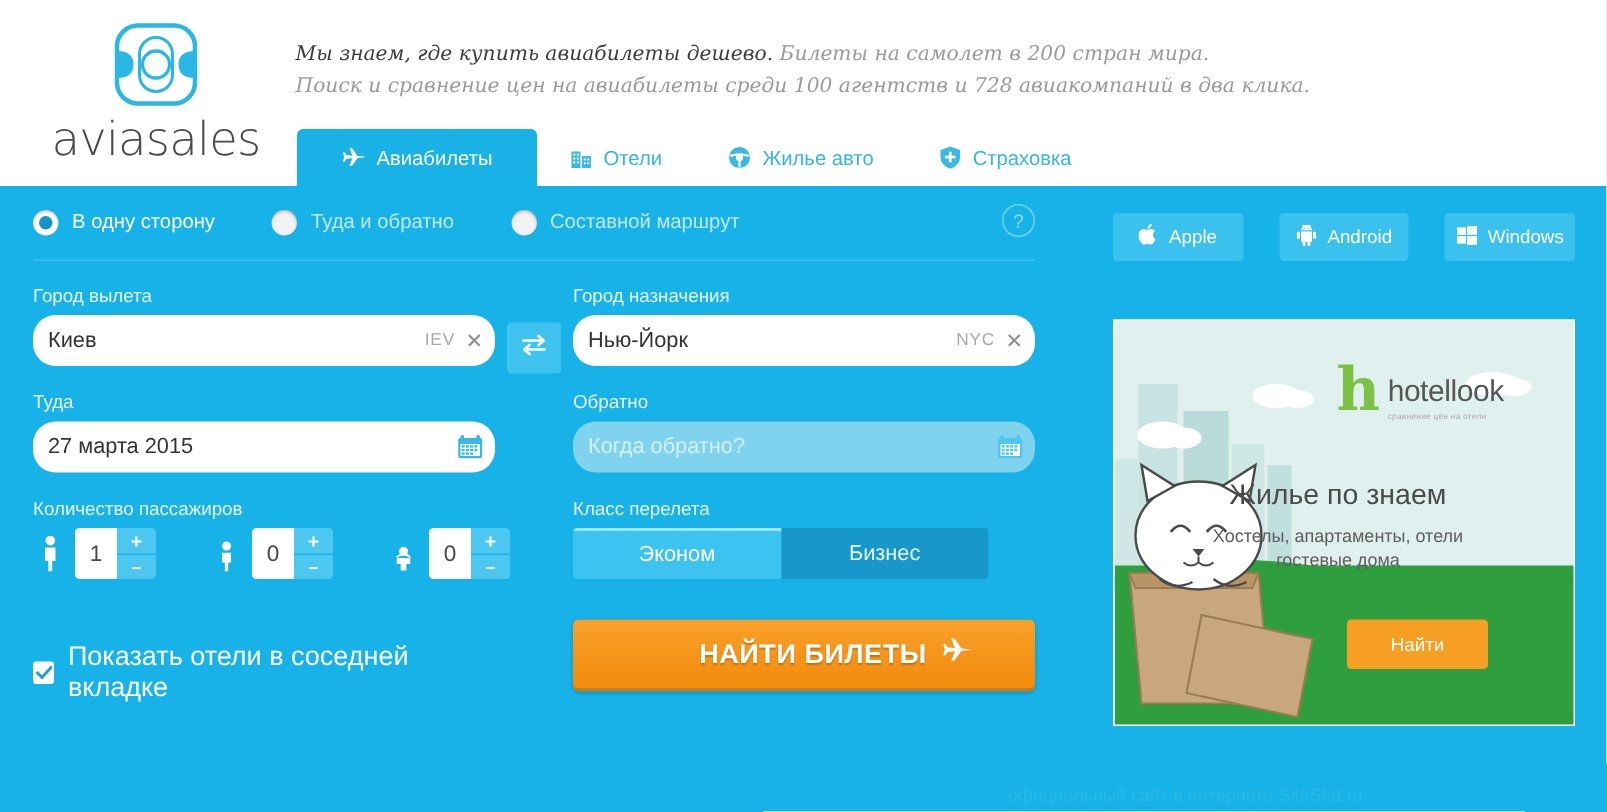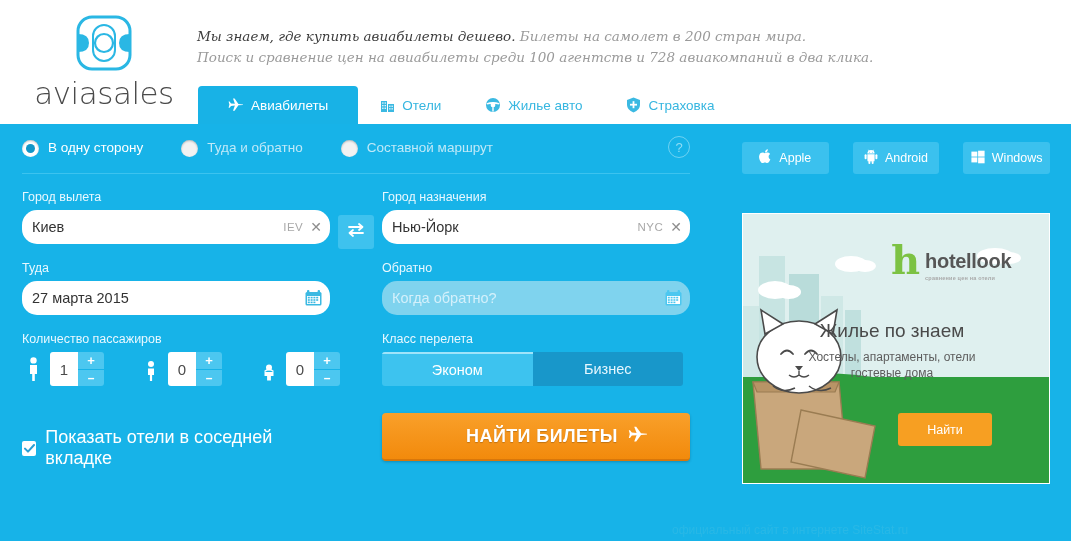--- a/index.html
+++ b/index.html
@@ -114,21 +114,21 @@
     font-size: 15px; color: #4a4a4a;
   }
   .stepper .pm { display: flex; flex-direction: column; width: 26px; height: 34px; gap: 1px; }
   .stepper .pm span {
     flex: 1; background: #4cc7f0; color: #fff; font-size: 13px; font-weight: bold;
     display: flex; align-items: center; justify-content: center; cursor: pointer; line-height: 1;
   }
   .stepper .pm span:first-child { border-radius: 0 3px 0 0; }
   .stepper .pm span:last-child { border-radius: 0 0 3px 0; font-size: 12px; }
 
-  .class-toggle { display: flex; width: 301px; height: 34px; border-radius: 3px; overflow: hidden; }
+  .class-toggle { display: flex; width: 277px; height: 34px; border-radius: 3px; overflow: hidden; }
   .class-toggle div {
     flex: 1; display: flex; align-items: center; justify-content: center;
     font-size: 14.5px; color: #e5f7ff; cursor: pointer; background: #1897ca;
   }
   .class-toggle div.on { background: #3dc3ef; color: #ffffff; border-top: 2px solid #9fe4fa; }
 
   .chk-row { display: flex; align-items: center; gap: 9px; cursor: pointer; }
   .chk {
     width: 15px; height: 15px; background: #fff; border-radius: 2px;
     display: flex; align-items: center; justify-content: center;
@@ -163,21 +163,21 @@
   }
   .banner .sky { position: absolute; inset: 0; background: #dff0ef; }
   .bn-logo {
     position: absolute; left: 148px; top: 28px;
     display: flex; align-items: flex-start; gap: 5px;
   }
   .bn-logo .hh {
     font-family: "DejaVu Serif", serif; font-size: 40px; color: #7cc243;
     line-height: 36px; font-weight: bold;
   }
-  .bn-logo .tx { padding-top: 8px; font-weight: bold; }
+  .bn-logo .tx { padding-top: 8px; }
   .bn-logo .tx .nm { font-size: 20px; color: #565656; letter-spacing: -.3px; }
   .bn-logo .tx .sb { font-size: 5.5px; color: #a9a9a9; letter-spacing: .2px; margin-top: 2px; }
   .bn-h { position: absolute; left: 0; right: 8px; top: 106px; text-align: center; }
   .bn-h .h1 { font-size: 19px; color: #4a4a4a; }
   .bn-h .h2 { font-size: 12px; color: #5d5d5d; margin-top: 7px; line-height: 16px; }
   .bn-btn {
     position: absolute; left: 155px; top: 199px; width: 94px; height: 33px;
     background: #f79f22; border-radius: 3px; color: #fff; font-size: 12.5px;
     display: flex; align-items: center; justify-content: center; cursor: pointer;
   }

